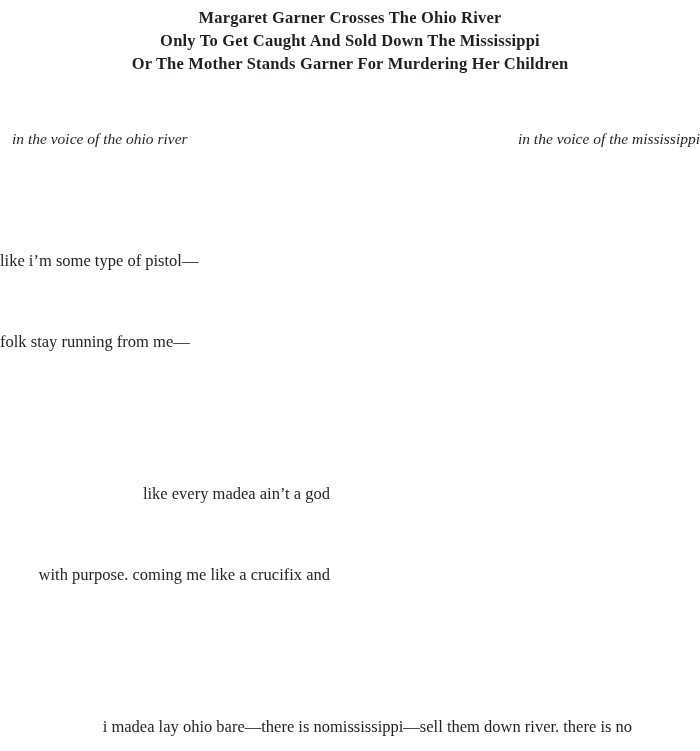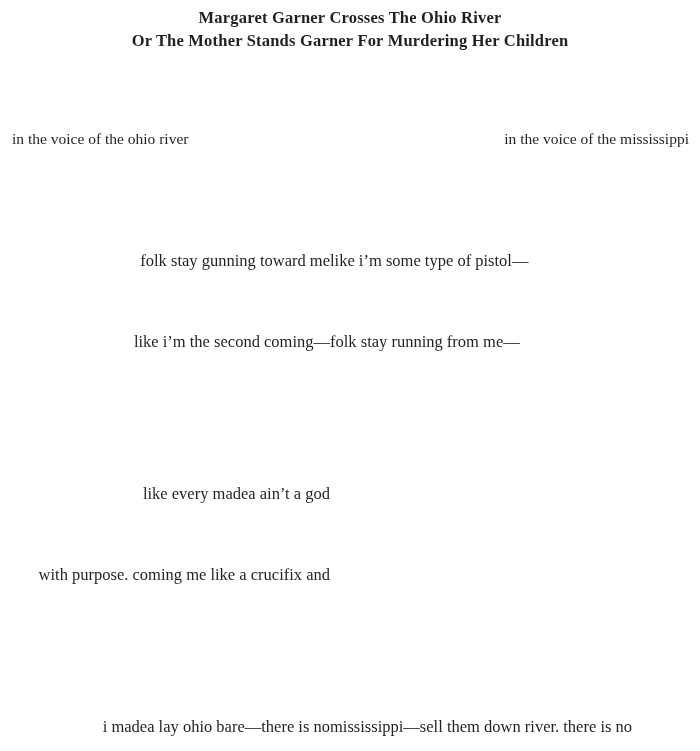--- a/index.html
+++ b/index.html
@@ -24,23 +24,24 @@
     text-align: center;
     font-weight: bold;
     font-size: 16.5px;
     line-height: 23px;
     letter-spacing: 0.2px;
   }
   .voice-row {
     position: absolute;
     top: 129px;
     left: 12px;
-    right: 11px;
+    right: 0;
     display: flex;
     justify-content: space-between;
+    font-style: italic;
     font-size: 15.5px;
     line-height: 20px;
   }
   .poem-body {
     position: absolute;
     top: 193px;
     left: 0;
     width: 700px;
   }
   .stanza-row {
@@ -61,35 +62,32 @@
     text-align: left;
   }
 </style>
 </head>
 <body>
 
 <div class="page">
 
   <header class="title-block">
     <div>Margaret Garner Crosses The Ohio River</div>
+    <div>Only To Get Caught And Sold Down The Mississippi</div>
     <div>Or The Mother Stands Garner For Murdering Her Children</div>
   </header>
 
   <div class="voice-row">
     <span>in the voice of the ohio river</span>
     <span>in the voice of the mississippi</span>
   </div>
 
   <main class="poem-body">
 
     <div class="stanza-row">
-      <div class="col col-left">
-        <div>folk stay gunning toward me</div>
-        <div>like i’m the second coming—</div>
-      </div>
       <div class="col col-right">
         <div>like i’m some type of pistol—</div>
         <div>folk stay running from me—</div>
       </div>
     </div>
 
     <div class="stanza-row">
       <div class="col col-left">
         <div>like every madea ain’t a god</div>
         <div>with purpose. coming me like a crucifix and</div>

